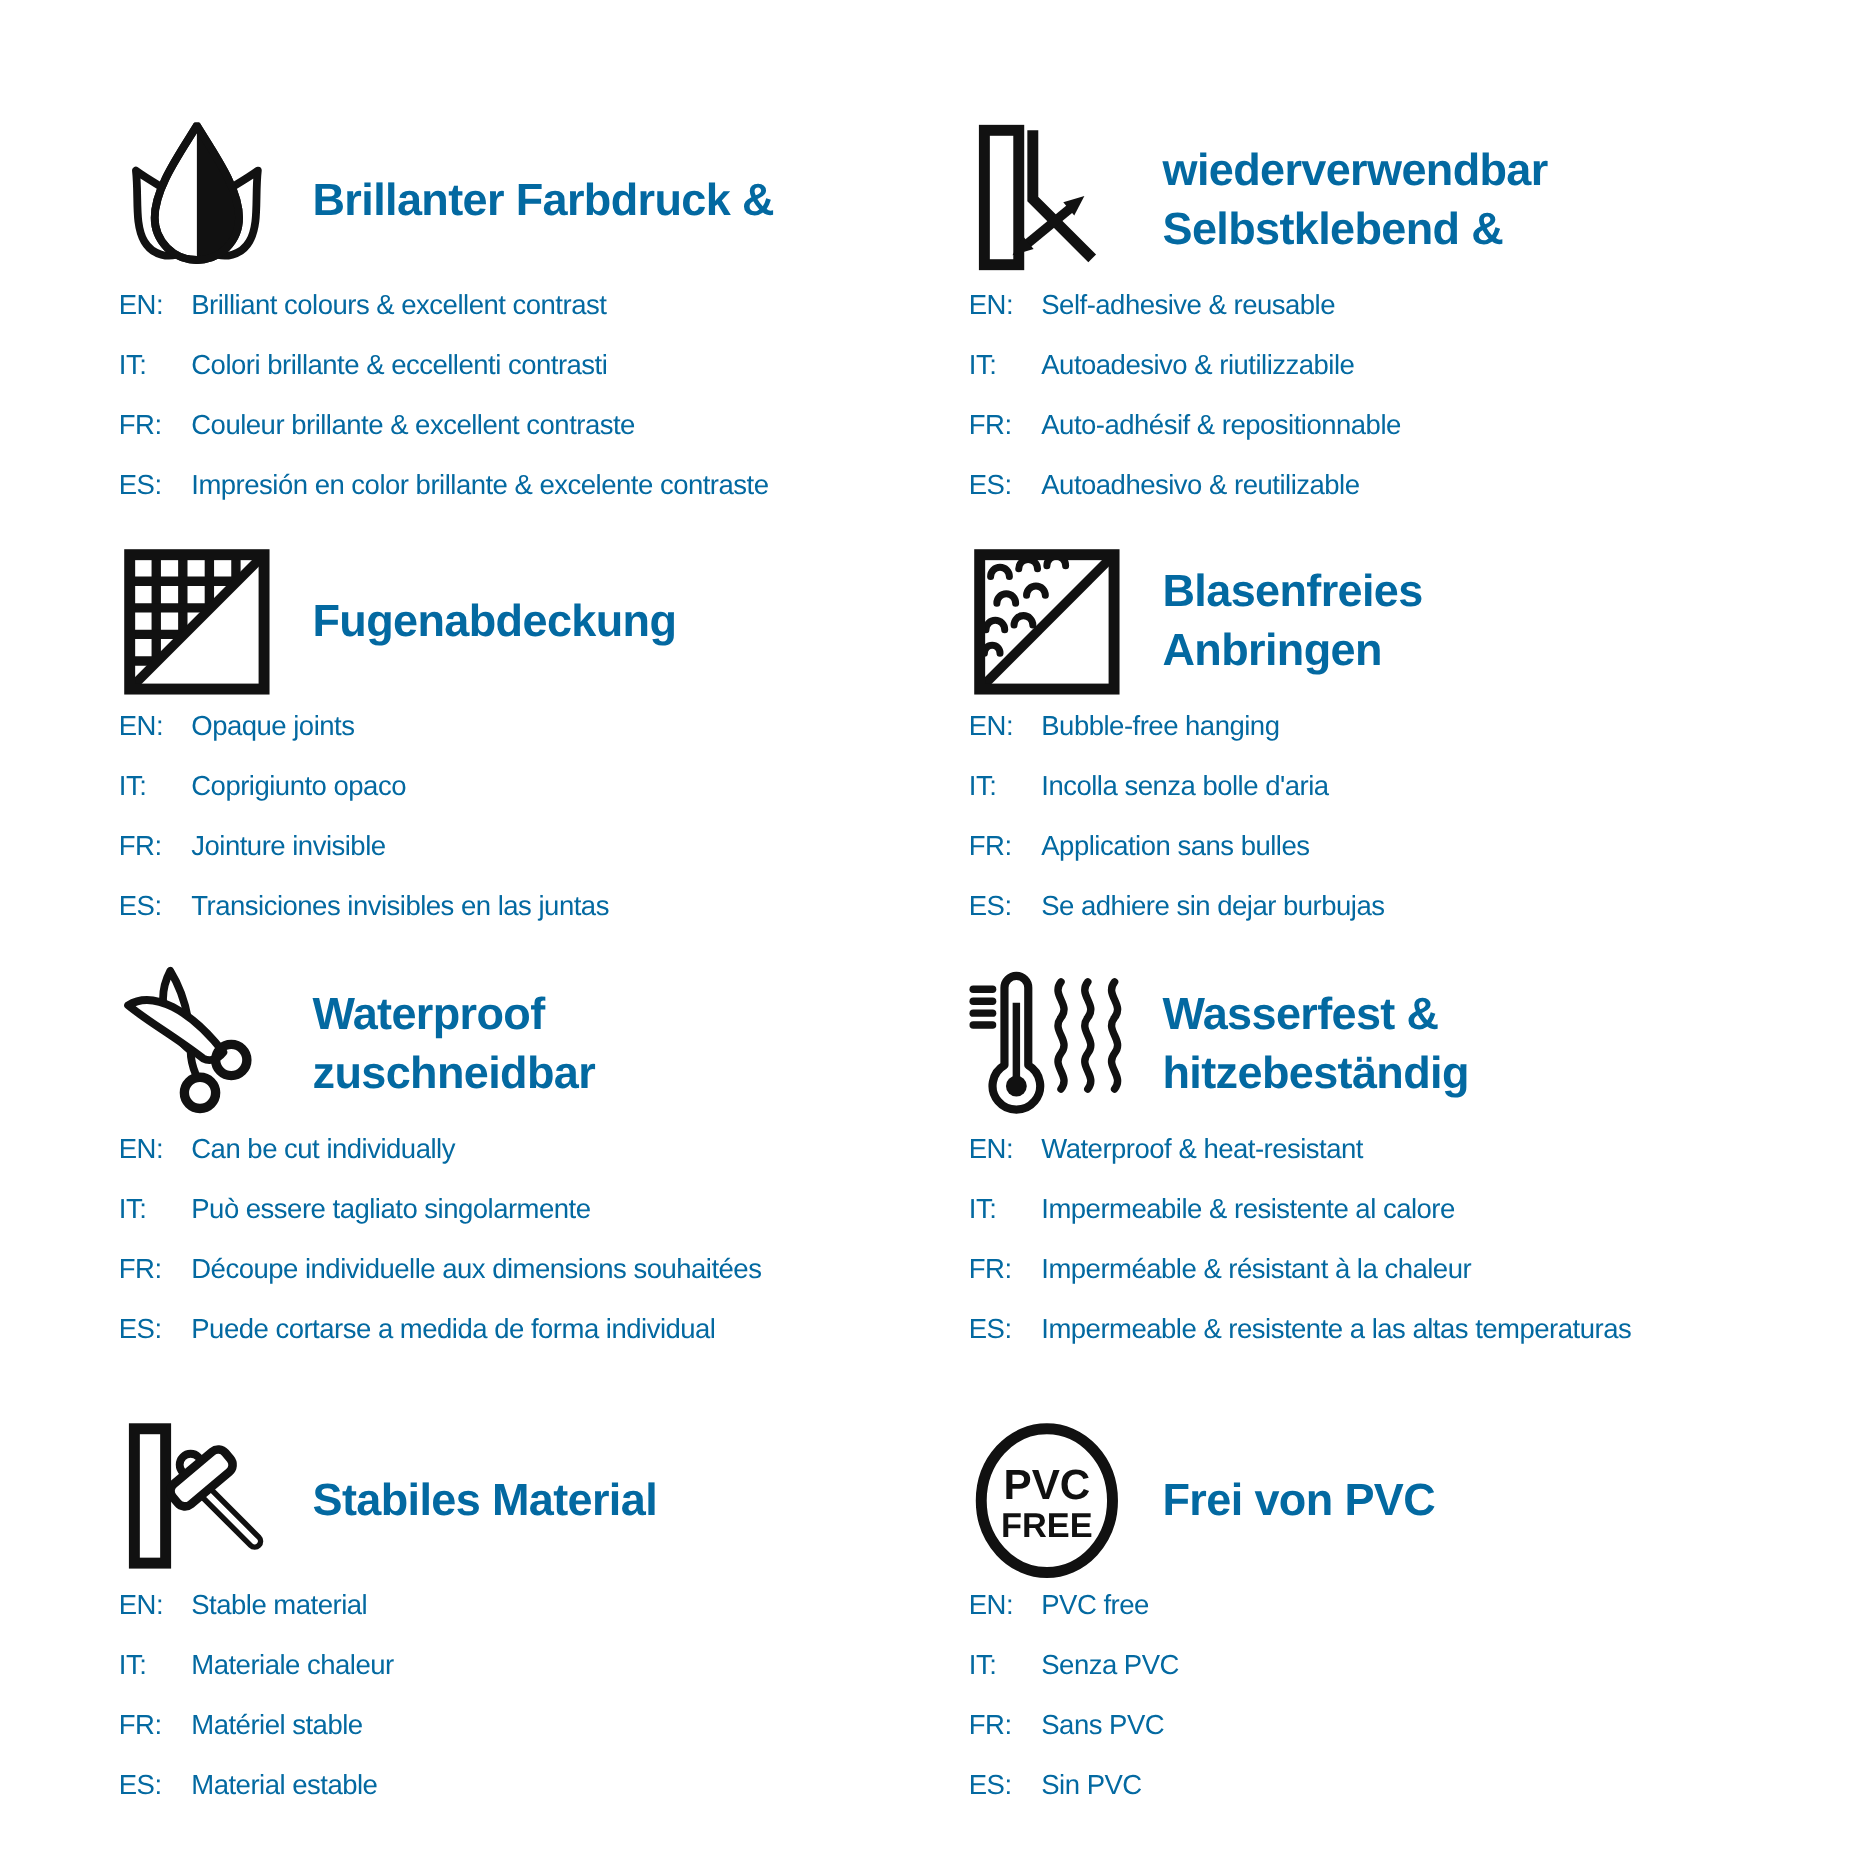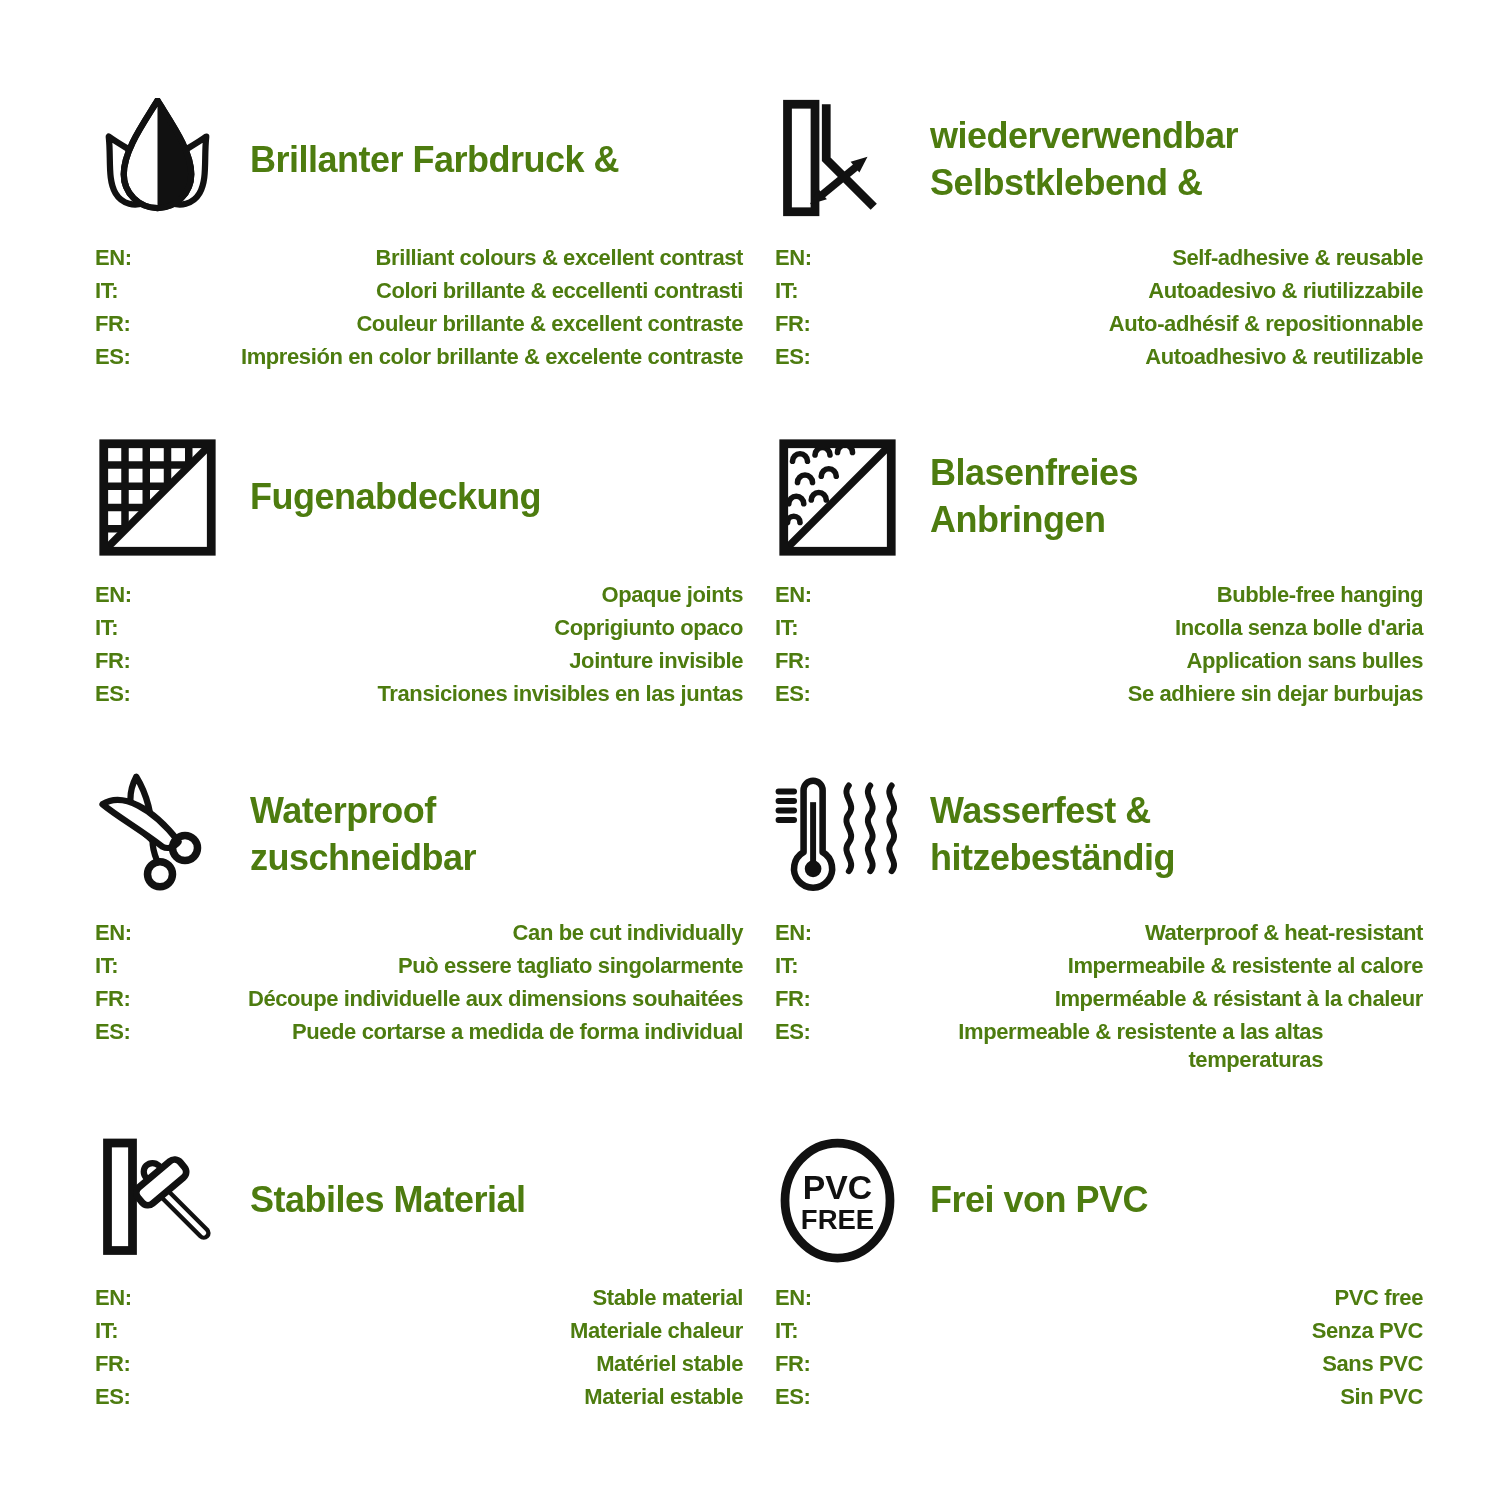--- a/index.html
+++ b/index.html
@@ -1,35 +1,35 @@
 <!DOCTYPE html>
 <html><head>
 <meta charset="utf-8">
 <style>
   html,body{margin:0;padding:0;background:#fff;}
   .canvas{
     position:relative;width:1500px;height:1500px;background:#ffffff;
     box-sizing:border-box;padding:90px 55px 0 95px;
     display:grid;grid-template-columns:650px 650px;column-gap:30px;
     grid-template-rows:337px 338px 365px auto;
-    font-family:"Liberation Sans",sans-serif;color:#4d7c0f;
+    font-family:"Liberation Sans",sans-serif;color:#0369a1;
     -webkit-font-smoothing:antialiased;
   }
   .feature{overflow:visible;}
   .sec-header{display:flex;align-items:center;gap:30px;height:140px;}
   .icon-box{width:125px;height:125px;flex:0 0 auto;text-align:right;}
   .icon-box svg{width:100%;height:100%;display:block;}
   .sec-title{margin:0;font-size:36px;font-weight:bold;line-height:1.3;letter-spacing:-0.5px;}
   .sec-title .tl{display:block;white-space:nowrap;}
   .rows{
-    margin-top:14px;display:grid;grid-template-columns:58px 1fr;
-    row-gap:5px;font-size:22px;font-weight:bold;line-height:1.27;letter-spacing:-0.4px;
+    margin-top:0;display:grid;grid-template-columns:58px 1fr;
+    row-gap:20px;font-size:22px;font-weight:normal;line-height:1.27;letter-spacing:-0.4px;
     align-items:start;
   }
-  .row-text{padding-right:2px;text-align:right;}
+  .row-text{padding-right:2px;}
   .wrap-narrow{max-width:490px;}
 </style>
 </head>
 <body>
 
 <div class="canvas">
 
   <section class="feature">
     <div class="sec-header">
       <div class="icon-box">

